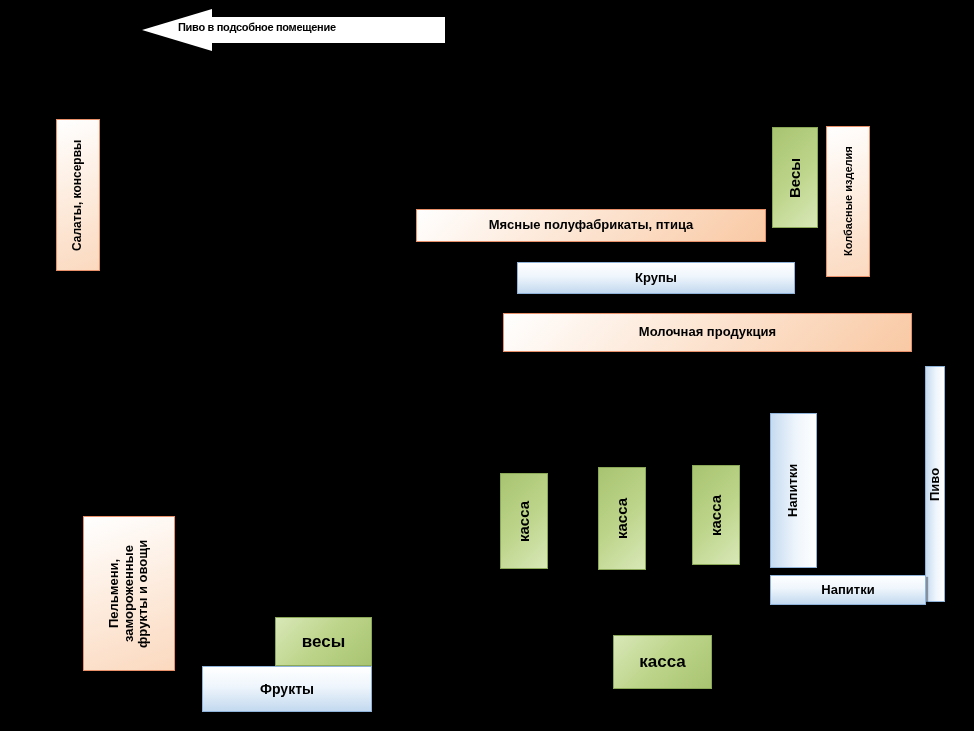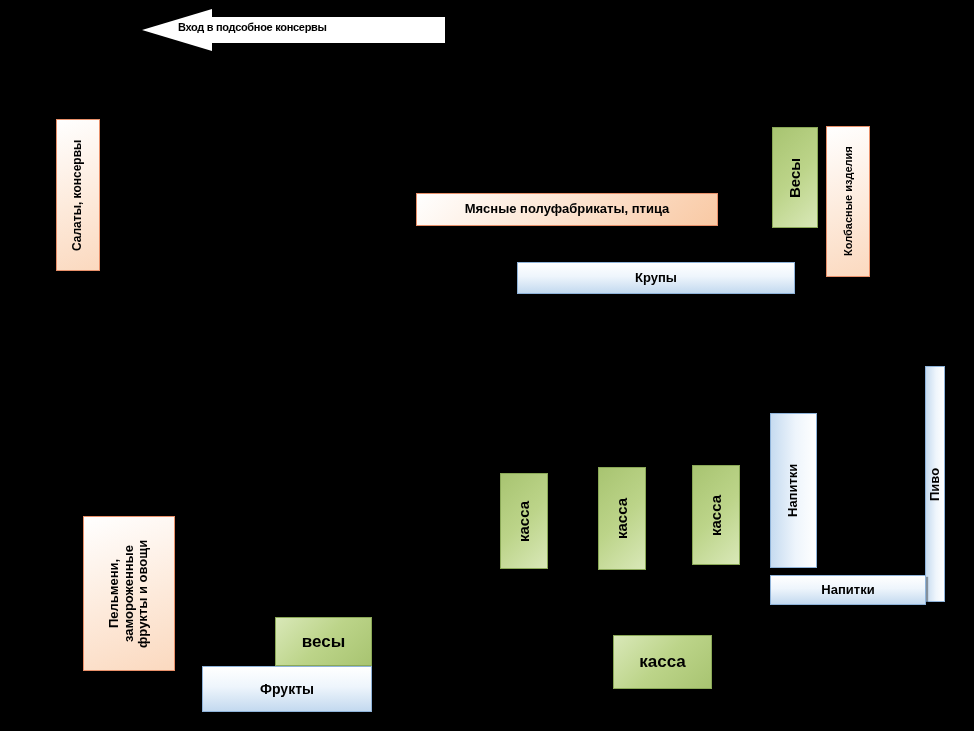--- a/index.html
+++ b/index.html
@@ -89,42 +89,45 @@
 
 <div id="canvas">
 
   <div class="arrow-wrap" style="left:142px; top:9px; width:303px; height:42px;">
     <div class="arrow-head" style="left:0px; top:0px;
                 border-top:21px solid transparent;
                 border-bottom:21px solid transparent;
                 border-right:70px solid #ffffff;"></div>
     <div class="arrow-body" style="left:70px; top:8px; width:233px; height:26px;"></div>
   </div>
-  <div class="arrow-label" style="left:178px; top:21px; font-size:11px; letter-spacing:-0.3px;">Вход в подсобное консервы</div>
+  <div class="arrow-label" style="left:178px; top:21px; font-size:11px; letter-spacing:-0.3px;">Пиво в подсобное помещение</div>
 
   <div class="shape fill-peach-rev vert-bt" style="left:56px; top:119px; width:44px; height:152px; font-size:12px;">
     <span>Салаты, консервы</span>
   </div>
 
-  <div class="shape fill-peach" style="left:416px; top:193px; width:302px; height:33px; font-size:13px;">
+  <div class="shape fill-peach" style="left:416px; top:209px; width:350px; height:33px; font-size:13px;">
     <span>Мясные полуфабрикаты,  птица</span>
   </div>
 
   <div class="shape fill-green vert-bt" style="left:772px; top:127px; width:46px; height:101px; font-size:15px;">
     <span>Весы</span>
   </div>
 
   <div class="shape fill-peach-rev vert-bt" style="left:826px; top:126px; width:44px; height:151px; font-size:11px;">
     <span>Колбасные изделия</span>
   </div>
 
   <div class="shape fill-blue" style="left:517px; top:262px; width:278px; height:32px; font-size:13px;">
     <span>Крупы</span>
   </div>
 
+  <div class="shape fill-peach" style="left:503px; top:313px; width:409px; height:39px; font-size:13px;">
+    <span>Молочная продукция</span>
+  </div>
 
   <div class="shape fill-blue-v vert-bt" style="left:925px; top:366px; width:20px; height:236px; font-size:13px;">
     <span>Пиво</span>
   </div>
 
   <div class="shape fill-blue-v vert-bt" style="left:770px; top:413px; width:47px; height:155px; font-size:13px;">
     <span>Напитки</span>
   </div>
 
   <div class="shape fill-blue" style="left:770px; top:575px; width:156px; height:30px; font-size:13px;">

